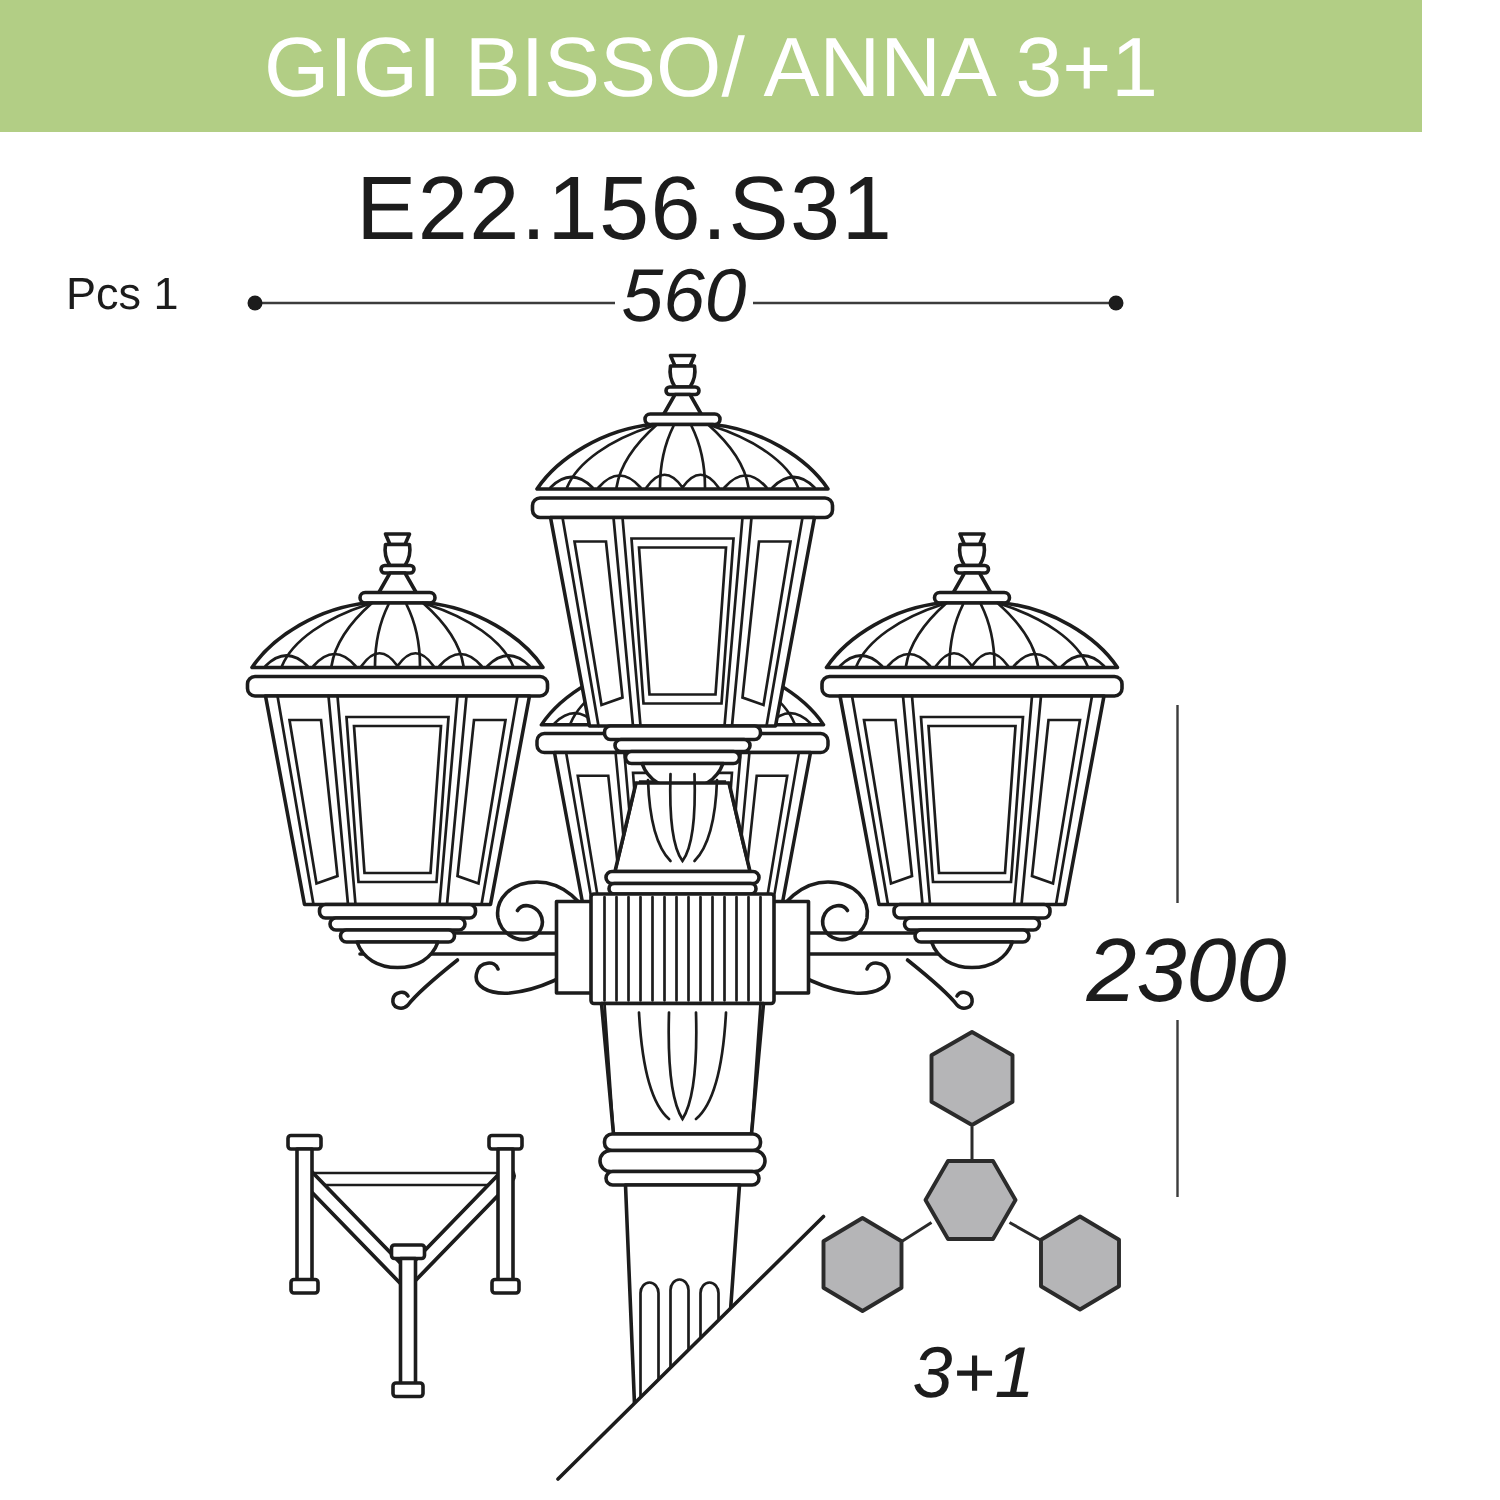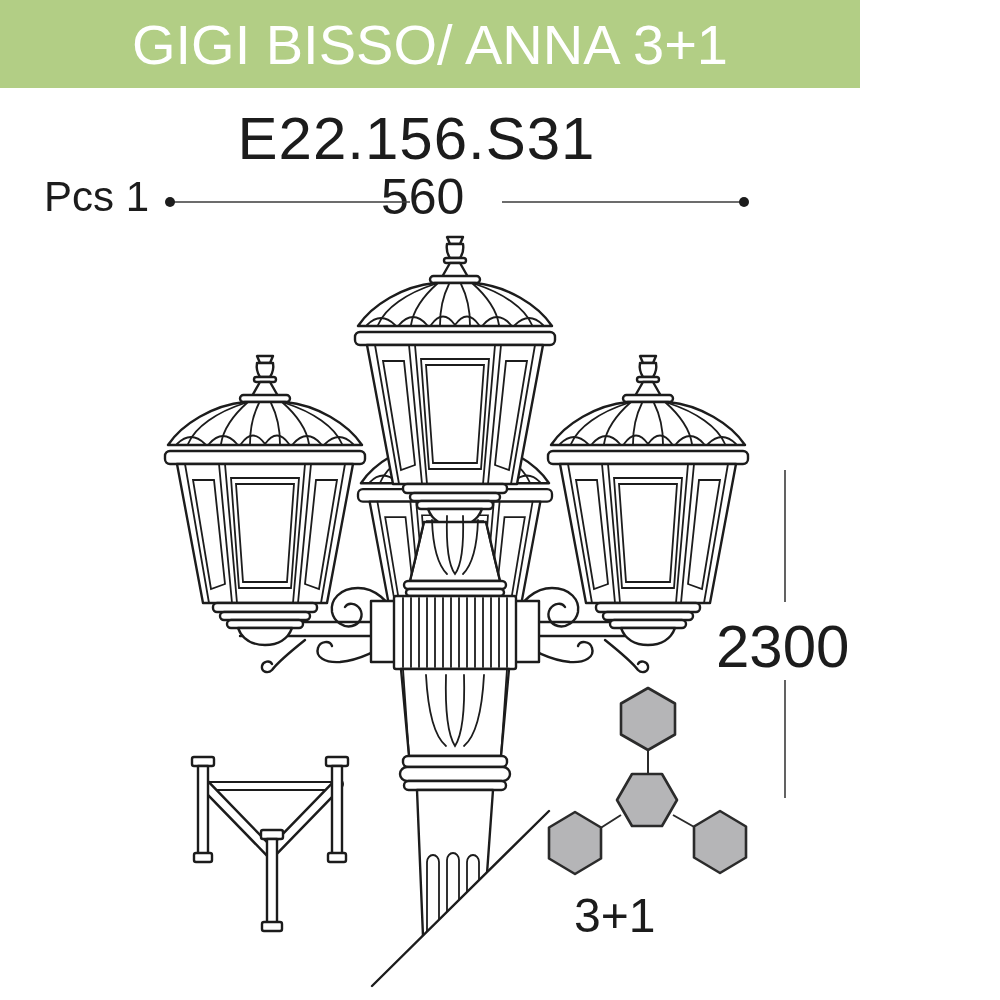--- a/index.html
+++ b/index.html
@@ -5,34 +5,34 @@
   :root{
     --header-bg:#b2ce85; --header-text:#ffffff; --line:#1c1c1c;
     --dim-line:#3c3c3c; --hex-fill:#b5b5b7; --hex-stroke:#2b2b2b;
   }
   html,body{margin:0;padding:0;}
   body{
     width:1000px;height:1000px;background:#fff;position:relative;overflow:hidden;
     font-family:"Liberation Sans", sans-serif;color:var(--line);
   }
   .header{
-    position:absolute;left:0;top:0;width:860px;height:88px;
+    position:absolute;left:0;top:0;width:948px;height:88px;
     background:var(--header-bg);display:flex;align-items:center;justify-content:center;
   }
   .header .title{
     color:var(--header-text);font-size:56px;letter-spacing:0px;white-space:nowrap;
   }
   .model{
     position:absolute;left:0;top:104px;width:833px;text-align:center;
     font-size:60px;letter-spacing:1px;
   }
   .specs{
-    position:absolute;left:44px;top:172px;font-size:42px;line-height:49px;white-space:nowrap;
+    position:absolute;left:44px;top:172px;font-size:30px;line-height:49px;white-space:nowrap;
   }
-  .dim-label{position:absolute;white-space:nowrap;}
+  .dim-label{position:absolute;text-align:center;white-space:nowrap;font-style:italic;}
   #dim-w{left:381px;top:168px;width:150px;font-size:50px;}
   #dim-h{left:716px;top:612px;width:150px;font-size:60px;}
   #config{left:574px;top:888px;width:150px;font-size:48px;}
   svg{position:absolute;left:0;top:0;}
   .wh{fill:#fff;stroke:var(--line);stroke-width:2.4;stroke-linejoin:round;}
   .ln{fill:none;stroke:var(--line);stroke-width:1.8;stroke-linecap:round;}
   .ln2{fill:none;stroke:var(--line);stroke-width:2.4;stroke-linecap:round;}
   .dim{fill:none;stroke:var(--dim-line);stroke-width:1.6;}
   .dot{fill:var(--line);}
   .hex{fill:var(--hex-fill);stroke:var(--hex-stroke);stroke-width:2.6;stroke-linejoin:round;}

